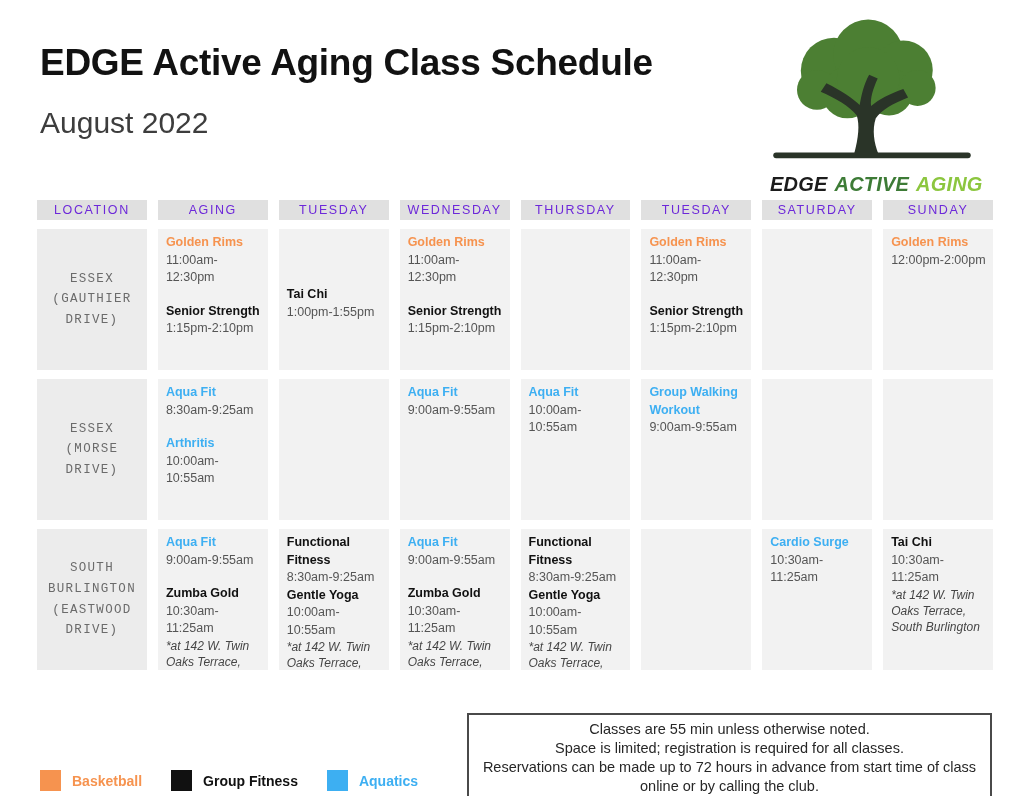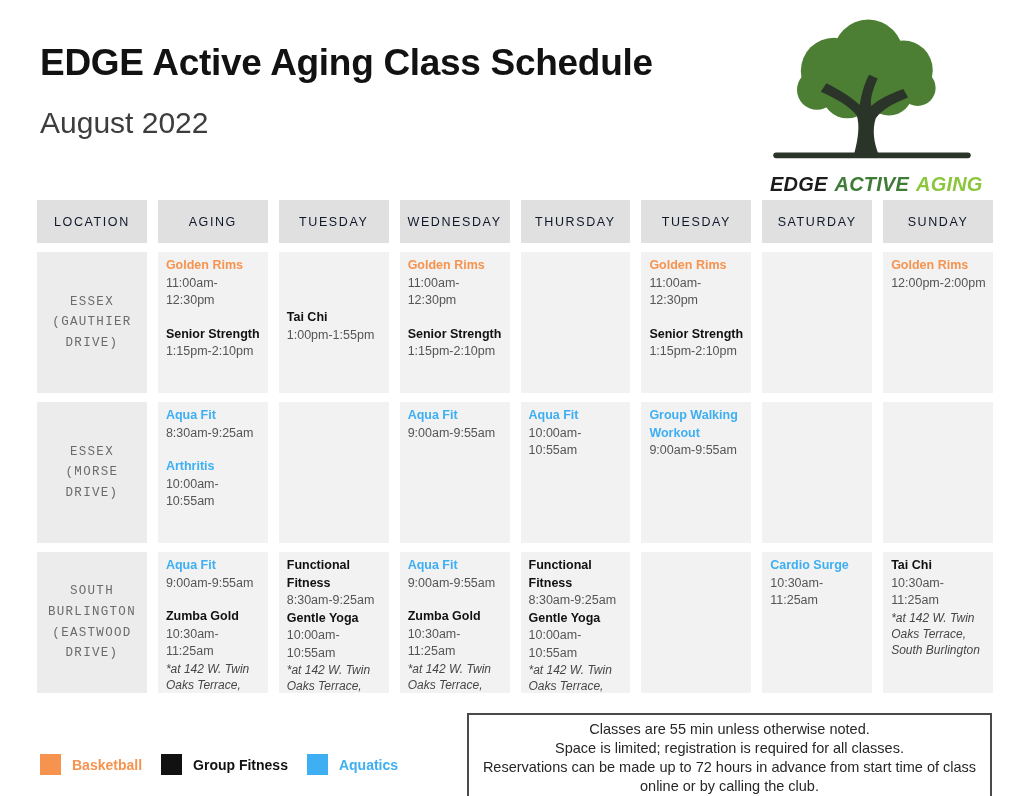--- a/index.html
+++ b/index.html
@@ -16,41 +16,41 @@
   .subtitle { font-size:30px; font-weight:400; color:#3d3d3d; margin-top:22px; }
   .logo { width:212px; margin-top:-14px; text-align:left; flex:0 0 auto; }
   .logo svg { display:block; width:212px; height:150px; }
   .logo-text { display:flex; gap:7px; margin-top:11px; padding-left:4px;
                font-style:italic; font-weight:700; font-size:20px; letter-spacing:0.2px; }
 
   
   .schedule-wrap { margin:0 37px; }
   .grid { display:grid; grid-template-columns:repeat(8, 1fr); column-gap:11px; row-gap:9px; }
   .hcell {
-    height:43px; background:#e0e0e0; color:#0f172a;
+    height:20px; background:#e0e0e0; color:#6d28d9;
     display:flex; align-items:center; justify-content:center;
     font-size:12.5px; letter-spacing:1.6px; font-weight:400;
   }
   .loccell {
     height:141px; background:#ececec; color:#6b6b6b;
     display:flex; align-items:center; justify-content:center; text-align:center;
     font-size:12.5px; letter-spacing:1.3px; line-height:1.65; padding:0 5px;font-family:Liberation Mono, monospace;
   }
   .daycell { height:141px; background:#f2f2f2; padding:5px 5px 4px 8px;
              font-size:12.5px; overflow:hidden; }
   .entry { }
   .entry.gap { margin-bottom:16px; }
   .cname { font-weight:700; line-height:17.5px; }
   .ctime { color:#555555; line-height:17.5px; }
   .cnote { color:#464646; font-style:italic; font-size:12px; line-height:16px; }
   .spacer { }
 
   
   .footer { position:absolute; left:0; right:0; top:700px; height:96px; }
-  .legend { position:absolute; left:40px; top:54px; display:flex; gap:19px; align-items:center; }
+  .legend { position:absolute; left:40px; top:70px; display:flex; gap:29px; align-items:center; }
   .legend-item { display:flex; align-items:center; gap:11px; }
   .legend-swatch { width:21px; height:21px; }
   .legend-label { font-weight:700; font-size:14px; }
   .note-box {
     position:absolute; left:467px; top:13px; width:525px;
     border:2px solid #4a4a4a; padding:5px 8px 7px;
     text-align:center; font-size:14.5px; color:#272727; line-height:19px;
   }
 </style>
 </head>

